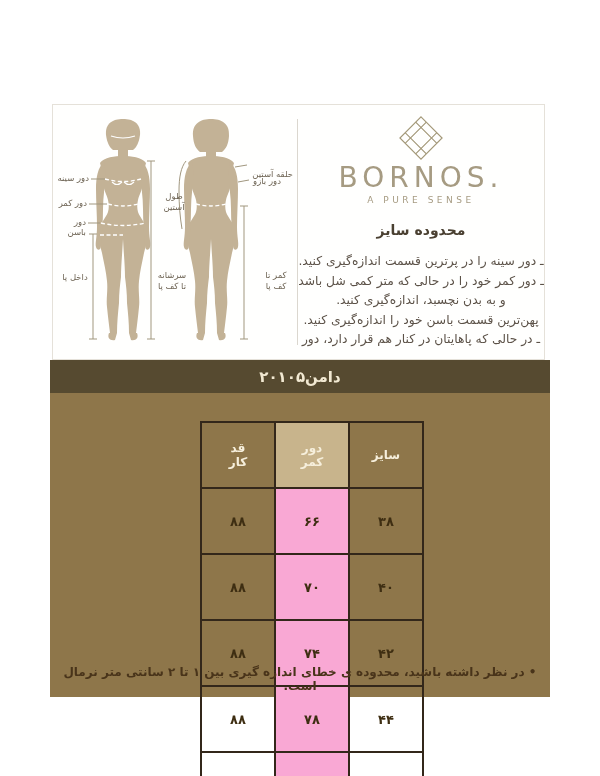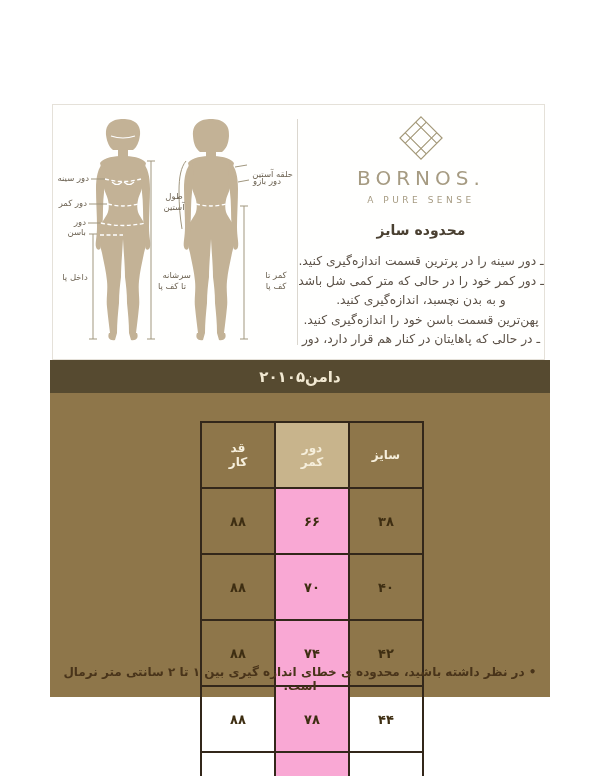--- a/index.html
+++ b/index.html
@@ -11,21 +11,21 @@
            background:#fffffe;border:1px solid #e5e1d9;}
   .divider{position:absolute;left:244px;top:14px;height:226px;width:1px;background:#dbd7cf;}
 
   .panel-left{position:absolute;left:0;top:0;width:244px;height:254px;}
   .panel-left svg{position:absolute;left:0;top:0;}
   .fig-label{position:absolute;font-size:8.5px;line-height:10px;color:#6e6454;direction:rtl;}
 
   .panel-right{position:absolute;left:245px;top:0;width:246px;height:254px;
                text-align:center;direction:rtl;}
   .logo{margin-top:10px;}
-  .brand{direction:ltr;font-size:20px;letter-spacing:5px;color:#a69b82;line-height:26px;}
+  .brand{direction:ltr;font-size:28px;letter-spacing:5px;color:#a69b82;line-height:26px;}
   .tagline{direction:ltr;font-size:9px;letter-spacing:3.5px;color:#a69b82;margin-top:4px;}
   .guide-title{margin-top:17px;font-size:14px;font-weight:bold;color:#4a4031;}
   .guide-text{margin-top:14px;font-size:12.3px;line-height:19.5px;color:#5c5248;}
   .guide-text p{margin:0;}
 
   
   .banner{position:absolute;left:50px;top:360px;width:500px;height:33px;background:#564a30;
           color:#f2e9d2;display:flex;align-items:center;justify-content:center;
           font-size:15px;font-weight:bold;direction:rtl;}
   .banner .code{letter-spacing:8px;text-align:right;}
@@ -101,21 +101,21 @@
           <path d="M38,74 L52,74 M36,99 L54,99 M35,118 L47,118"></path>
           <path d="M182,62 L194,60 M185,77 L196,75"></path>
           <path d="M133,56 C128,62 126,72 126,86 C126,100 127,112 129,124"></path>
         </g>
       </svg>
 
       <div class="fig-label" style="left:2px;top:68px;width:34px;text-align:right">دور سینه</div>
       <div class="fig-label" style="left:2px;top:93px;width:32px;text-align:right">دور کمر</div>
       <div class="fig-label" style="left:0px;top:112px;width:33px;text-align:right">دور باسن</div>
       <div class="fig-label" style="left:8px;top:167px;width:28px;text-align:center">داخل پا</div>
-      <div class="fig-label" style="left:100px;top:165px;width:38px;">سرشانه</div>
+      <div class="fig-label" style="left:100px;top:165px;width:38px;text-align:center">سرشانه</div>
       <div class="fig-label" style="left:100px;top:176px;width:38px;text-align:center">تا کف پا</div>
       <div class="fig-label" style="left:104px;top:86px;width:34px;text-align:center">طول</div>
       <div class="fig-label" style="left:104px;top:97px;width:34px;text-align:center">آستین</div>
       <div class="fig-label" style="left:194px;top:64px;width:46px;text-align:right">حلقه آستین</div>
       <div class="fig-label" style="left:196px;top:71px;width:36px;text-align:center">دور بازو</div>
       <div class="fig-label" style="left:204px;top:165px;width:38px;text-align:center">کمر تا</div>
       <div class="fig-label" style="left:204px;top:176px;width:38px;text-align:center">کف پا</div>
     </div>
 
     <div class="divider"></div>

